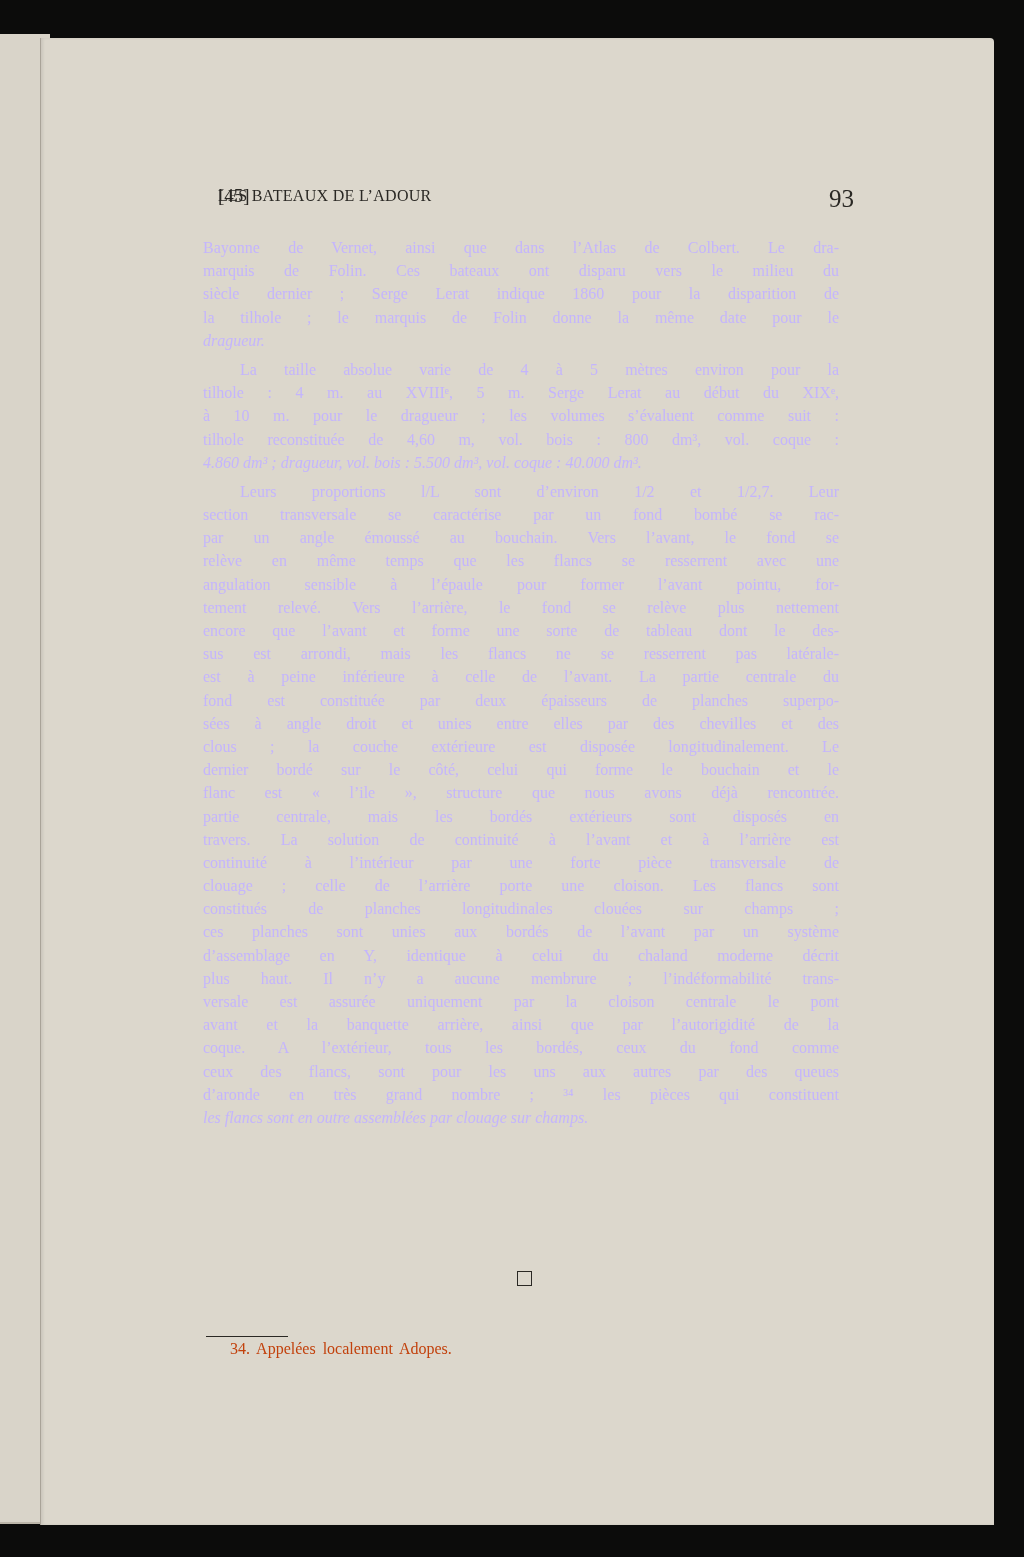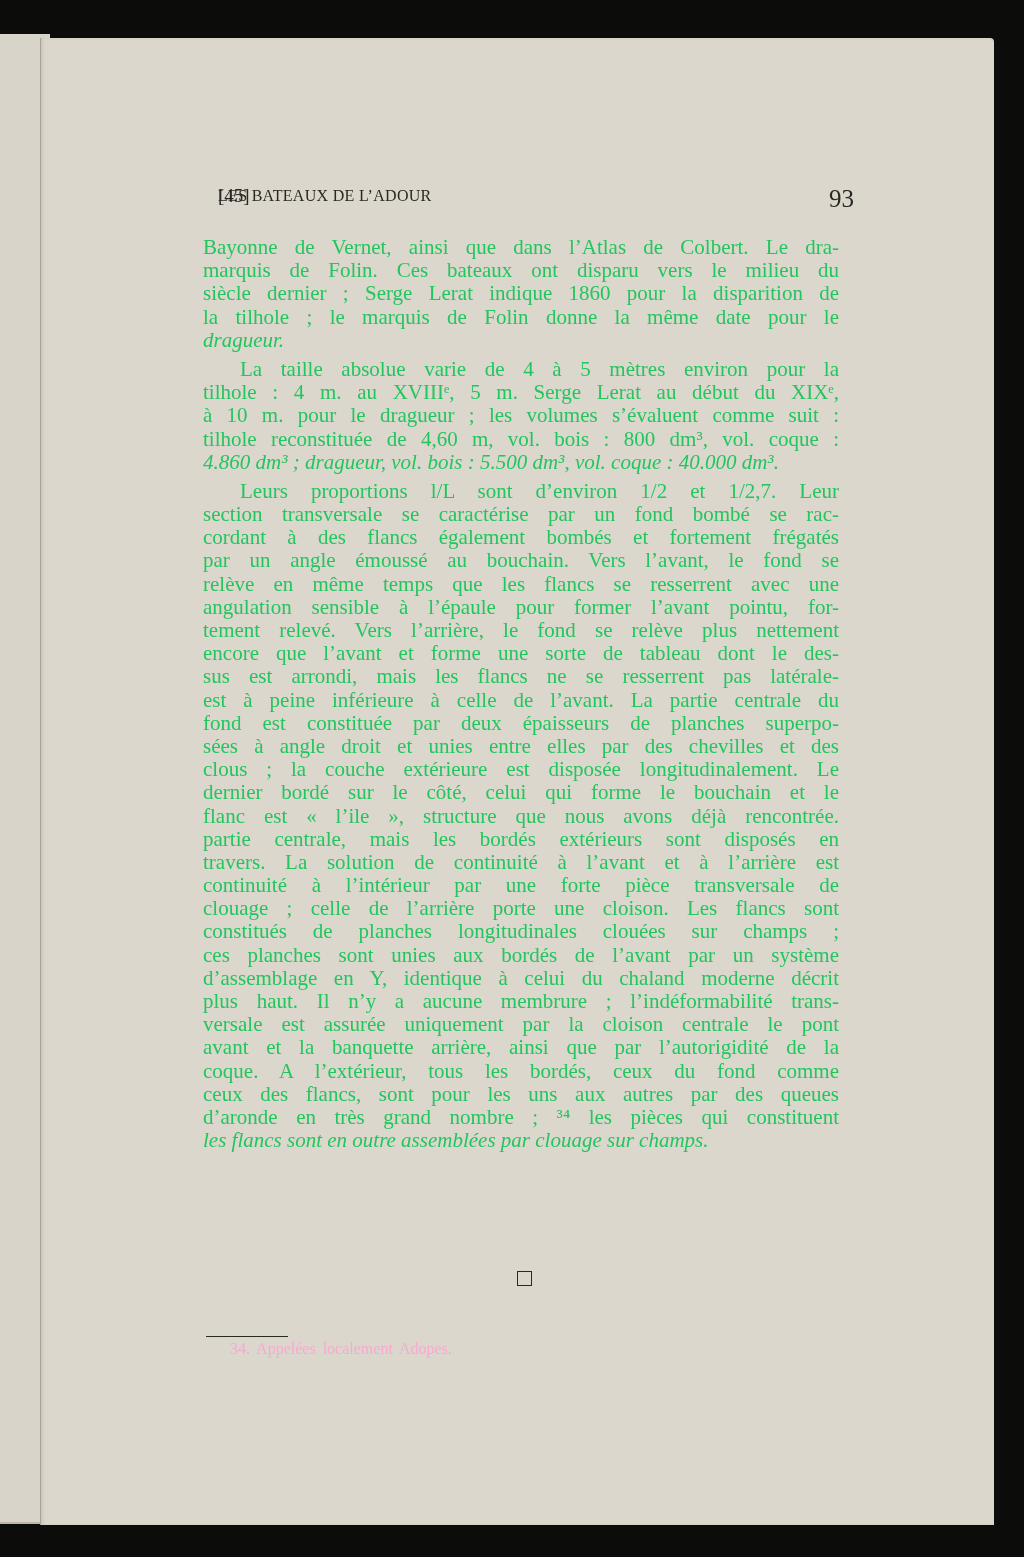--- a/index.html
+++ b/index.html
@@ -23,40 +23,40 @@
     position: absolute; top: 185px; left: 218px; width: 636px; height: 24px;
     font-family: "Liberation Serif", "DejaVu Serif", serif;
     color: #2a2824;
   }
   .rh-folio-left { position: absolute; left: 0; top: 0; font-size: 19px; }
   .rh-title { position: absolute; left: 0; right: 0; top: 2px; font-size: 16px; letter-spacing: 0.3px; }
   .rh-page { position: absolute; right: 0; top: 0; font-size: 25px; }
   .body {
     position: absolute; top: 236px; left: 203px; width: 636px;
     font-family: "Liberation Serif", "DejaVu Serif", serif;
-    font-size: 21px; line-height: 23.2px;
-    color: #22c55e;
+    font-size: 16px; line-height: 23.2px;
+    color: #c4b5fd;
     text-align: justify;
   }
   .line { display: block; text-align: justify; text-align-last: justify; white-space: nowrap; height: 23.2px; }
   .line.last { text-align-last: left; font-style: italic; }
   .line.indent { padding-left: 37px; }
   .para { margin: 0 0 6px 0; }
   .end-mark {
     position: absolute; left: 517px; top: 1271px; width: 13px; height: 13px;
     border: 1.5px solid #2a2824;
   }
   .fn-rule {
     position: absolute; left: 206px; top: 1336px; width: 82px; height: 0;
     border-top: 1.5px solid #2a2824;
   }
   .footnote {
     position: absolute; left: 230px; top: 1340px;
     font-family: "Liberation Serif", "DejaVu Serif", serif;
-    font-size: 16px; color: #f9a8d4; word-spacing: 3px;
+    font-size: 16px; color: #c2410c; word-spacing: 3px;
   }
 </style>
 </head>
 <body>
 
 <div class="under-page"></div>
 <div class="page"></div>
 
 <div class="running-head">
   <span class="rh-folio-left">[45]</span>
@@ -75,21 +75,20 @@
     <div class="para">
       <span class="line indent">La taille absolue varie de 4 à 5 mètres environ pour la</span>
       <span class="line">tilhole : 4 m. au XVIIIᵉ, 5 m. Serge Lerat au début du XIXᵉ,</span>
       <span class="line">à 10 m. pour le dragueur ; les volumes s’évaluent comme suit :</span>
       <span class="line">tilhole reconstituée de 4,60 m, vol. bois : 800 dm³, vol. coque :</span>
       <span class="line last">4.860 dm³ ; dragueur, vol. bois : 5.500 dm³, vol. coque : 40.000 dm³.</span>
     </div>
     <div class="para">
       <span class="line indent">Leurs proportions l/L sont d’environ 1/2 et 1/2,7. Leur</span>
       <span class="line">section transversale se caractérise par un fond bombé se rac-</span>
-      <span class="line">cordant à des flancs également bombés et fortement frégatés</span>
       <span class="line">par un angle émoussé au bouchain. Vers l’avant, le fond se</span>
       <span class="line">relève en même temps que les flancs se resserrent avec une</span>
       <span class="line">angulation sensible à l’épaule pour former l’avant pointu, for-</span>
       <span class="line">tement relevé. Vers l’arrière, le fond se relève plus nettement</span>
       <span class="line">encore que l’avant et forme une sorte de tableau dont le des-</span>
       <span class="line">sus est arrondi, mais les flancs ne se resserrent pas latérale-</span>
       <span class="line">est à peine inférieure à celle de l’avant. La partie centrale du</span>
       <span class="line">fond est constituée par deux épaisseurs de planches superpo-</span>
       <span class="line">sées à angle droit et unies entre elles par des chevilles et des</span>
       <span class="line">clous ; la couche extérieure est disposée longitudinalement. Le</span>

